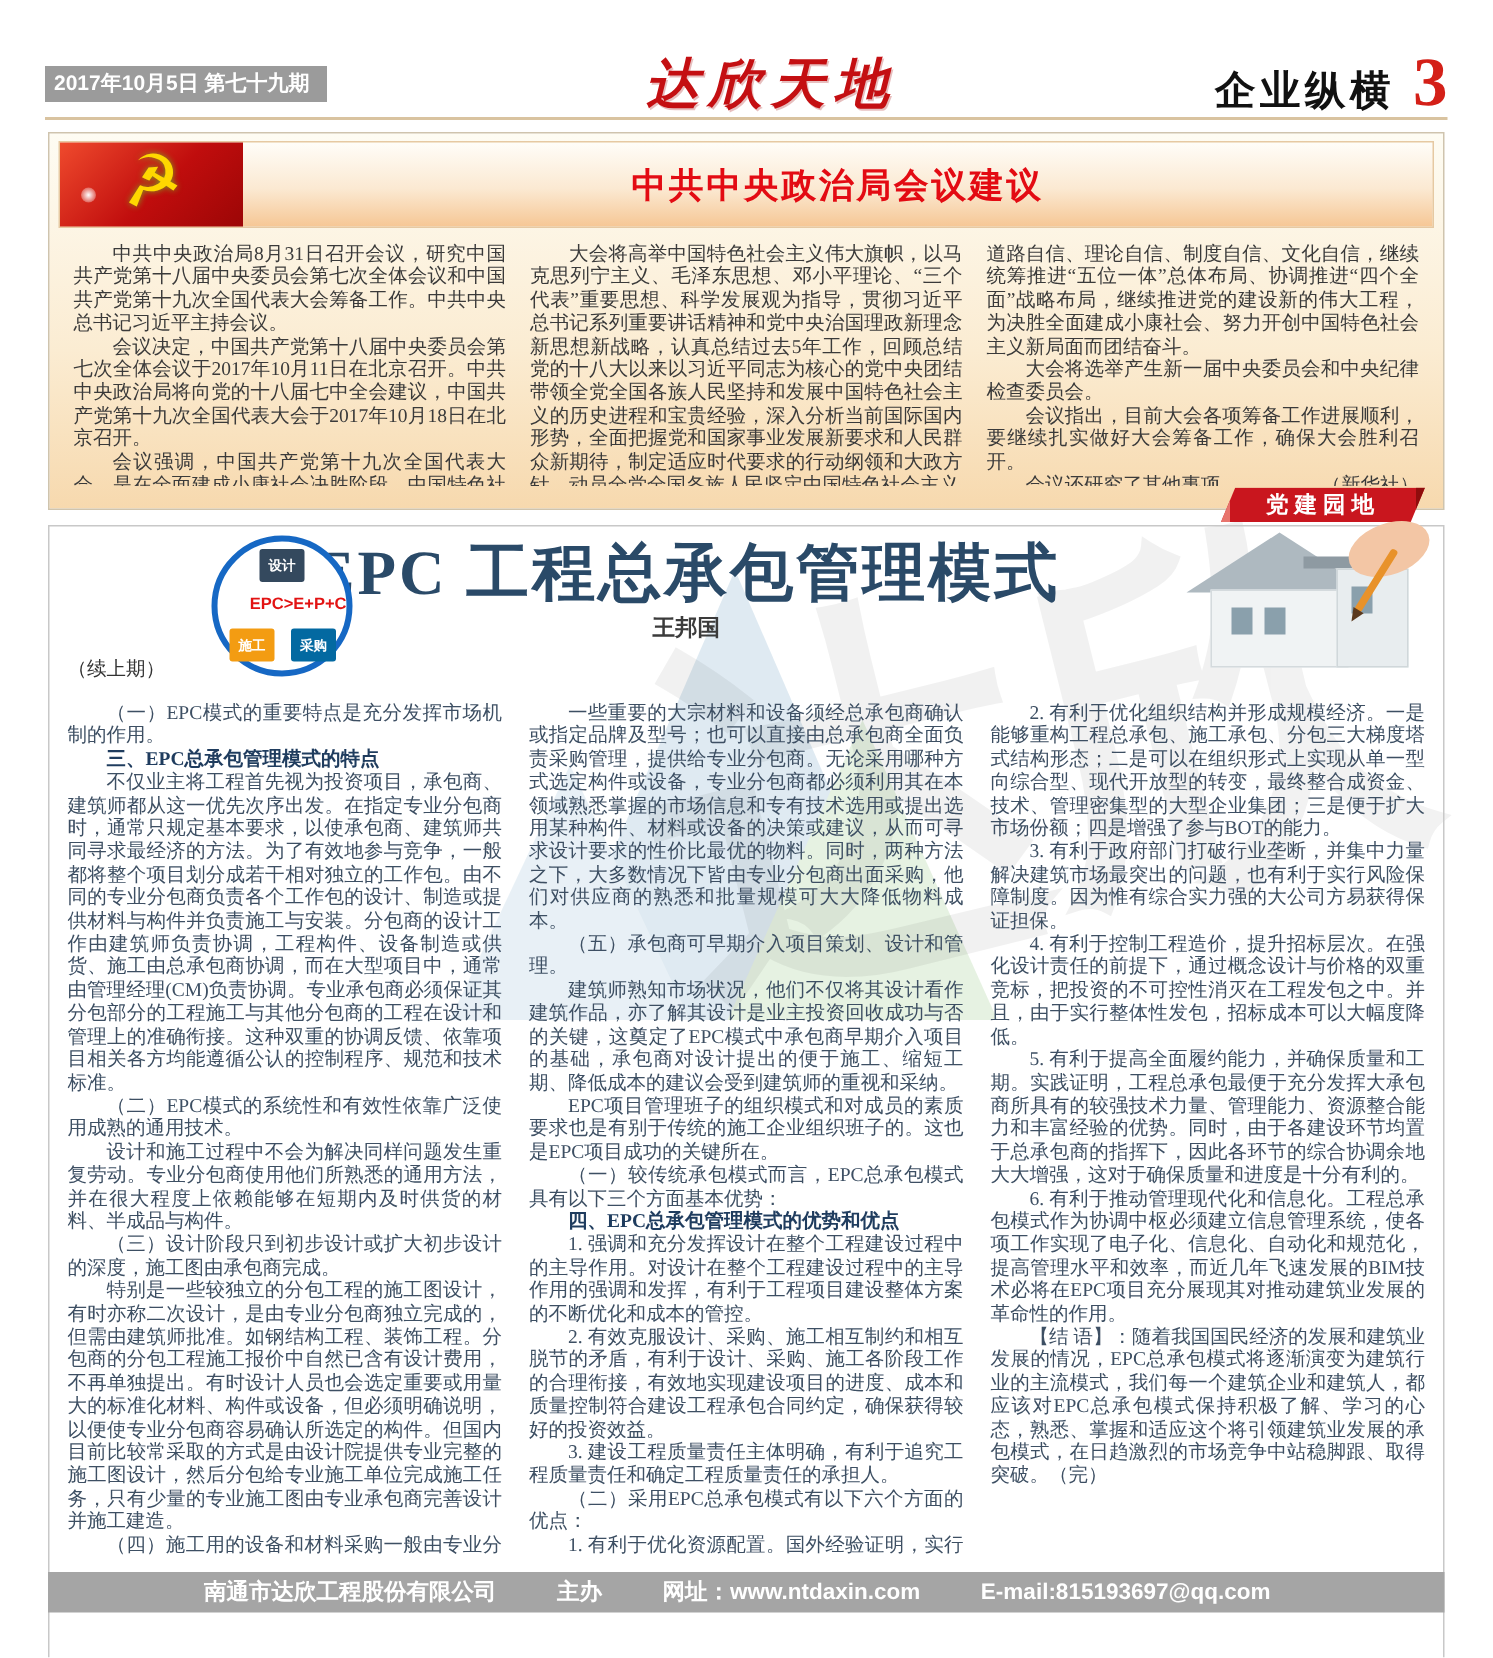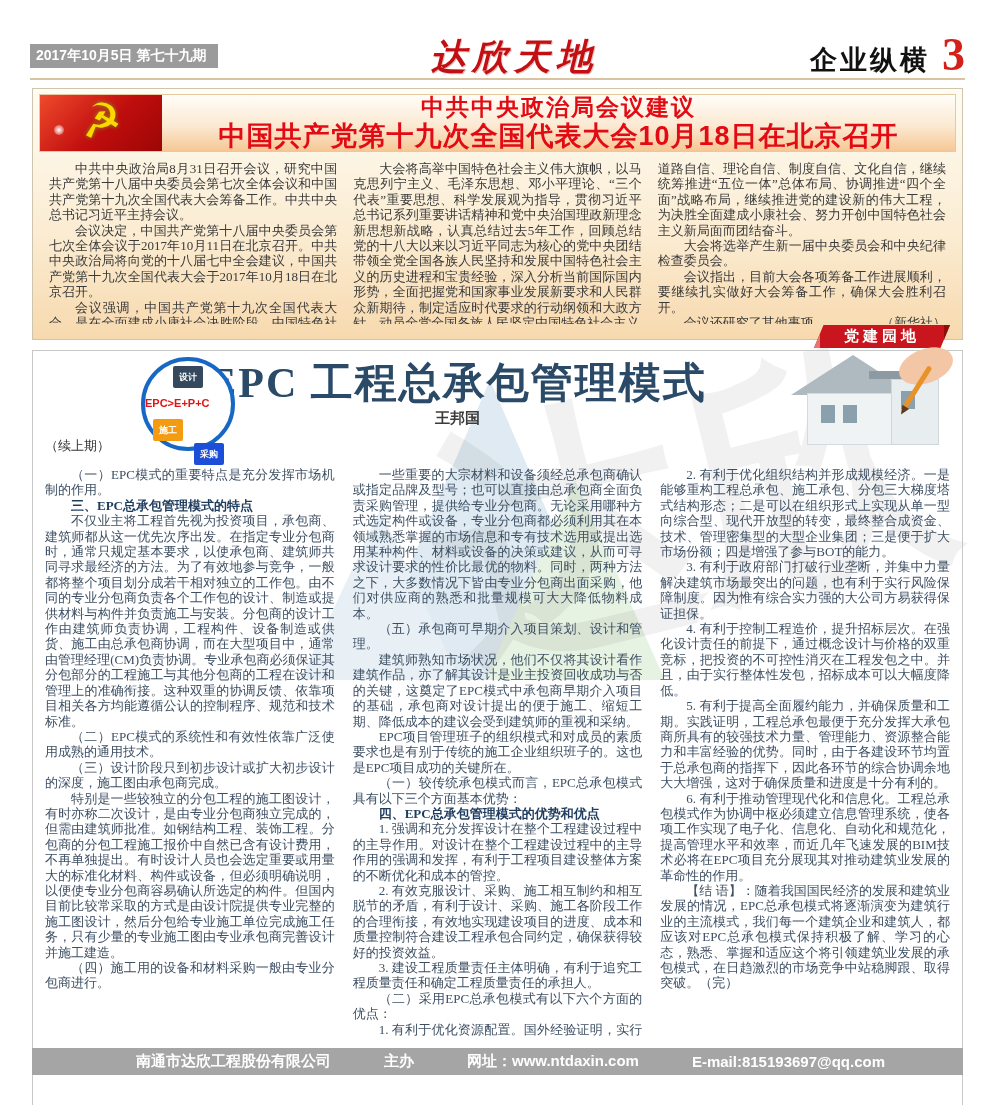--- a/index.html
+++ b/index.html
@@ -69,22 +69,22 @@
   .article2{position:relative;z-index:1;margin:10px 32px 0;height:832px;
             border:1px solid #c8c8c8;background:transparent;padding:6px 12px 0;}
   .epc-header{position:relative;height:96px;}
   .epc-logo{position:absolute;left:96px;top:0;width:94px;height:94px;border-radius:50%;
             border:4px solid var(--logo-blue);background:#fff;z-index:2;}
   .tile{position:absolute;width:30px;height:22px;border-radius:2px;display:flex;align-items:center;
         justify-content:center;color:#fff;font-size:9px;font-weight:bold;
         font-family:"Liberation Sans",sans-serif;}
   .tile.design{left:28px;top:5px;background:#34495e;}
   .tile.build{left:8px;top:58px;background:#f39c12;}
-  .tile.procure{left:49px;top:58px;background:#1d4ed8;margin-top:24px;}
-  .epc-formula{position:absolute;left:0;top:36px;width:100%;text-align:left;
+  .tile.procure{left:49px;top:58px;background:#0369a1;}
+  .epc-formula{position:absolute;left:0;top:36px;width:100%;text-align:right;
                color:#e21313;font-weight:bold;font-size:11px;font-family:"Liberation Sans",sans-serif;}
   .epc-titlewrap{position:absolute;left:120px;right:200px;top:2px;text-align:center;}
   .epc-title{font-size:42px;font-weight:bold;color:var(--title-navy);letter-spacing:2px;line-height:1.15;
              font-family:"Liberation Serif",serif;}
   .epc-author{font-size:15px;font-weight:bold;color:#3b3b3b;margin-top:2px;}
   .continued{position:absolute;left:0;bottom:-2px;font-size:13px;color:#333;}
   .house{position:absolute;right:2px;top:0;width:175px;height:92px;}
   .h-main{position:absolute;left:34px;top:36px;width:92px;height:52px;background:#f0f3f4;
           border:1px solid #d4dadd;}
   .h-roof{position:absolute;left:18px;top:-2px;width:0;height:0;border-left:62px solid transparent;
@@ -100,21 +100,21 @@
           transform:rotate(32deg);border-radius:2px;}
   .pencil::after{content:"";position:absolute;left:-1px;bottom:-8px;border-left:4px solid transparent;
           border-right:4px solid transparent;border-top:9px solid #5b3a1e;}
   .epc-cols{display:flex;gap:18px;margin-top:14px;height:570px;overflow:hidden;}
   .epc-cols .para{color:#3d4f63;}
   .epc-cols .para.h{color:#1f3c5e;}
 
   
   .footer{position:absolute;z-index:2;left:32px;right:32px;bottom:30px;height:27px;
           background:var(--footer-gray);color:#fff;display:flex;align-items:center;
-          justify-content:space-between;padding:0 78px 0 104px;
+          justify-content:space-between;padding:0 116px 0 104px;
           font-family:"Liberation Sans",sans-serif;font-weight:bold;font-size:15px;}
 </style>
 </head>
 <body>
 
 <div class="page">
 
   <div class="watermark">
     <div class="wm-tri t1"></div>
     <div class="wm-tri t3"></div>
@@ -132,21 +132,20 @@
   </header>
 
   <section class="article1">
     <div class="banner">
       <div class="emblem">
         <span class="emblem-spark"></span>
         <span class="emblem-glyph">☭</span>
       </div>
       <div class="headlines">
         <div class="hl1">中共中央政治局会议建议</div>
-        <div class="hl2">中国共产党第十九次全国代表大会10月18日在北京召开</div>
       </div>
     </div>
     <div class="a1cols">
       <div class="col">
           <p class="para p">中共中央政治局8月31日召开会议，研究中国共产党第十八届中央委员会第七次全体会议和中国共产党第十九次全国代表大会筹备工作。中共中央总书记习近平主持会议。</p>
           <p class="para p">会议决定，中国共产党第十八届中央委员会第七次全体会议于2017年10月11日在北京召开。中共中央政治局将向党的十八届七中全会建议，中国共产党第十九次全国代表大会于2017年10月18日在北京召开。</p>
           <p class="para p">会议强调，中国共产党第十九次全国代表大会，是在全面建成小康社会决胜阶段、中国特色社会主义发展关键时期召开的一次十分重要的大会。</p>
         </div>
       <div class="col">
           <p class="para p">大会将高举中国特色社会主义伟大旗帜，以马克思列宁主义、毛泽东思想、邓小平理论、“三个代表”重要思想、科学发展观为指导，贯彻习近平总书记系列重要讲话精神和党中央治国理政新理念新思想新战略，认真总结过去5年工作，回顾总结党的十八大以来以习近平同志为核心的党中央团结带领全党全国各族人民坚持和发展中国特色社会主义的历史进程和宝贵经验，深入分析当前国际国内形势，全面把握党和国家事业发展新要求和人民群众新期待，制定适应时代要求的行动纲领和大政方针，动员全党全国各族人民坚定中国特色社会主义</p>
@@ -187,20 +186,21 @@
         <div class="pencil"></div>
       </div>
       <div class="continued">（续上期）</div>
     </div>
     <div class="epc-cols">
       <div class="col">
           <p class="para p">（一）EPC模式的重要特点是充分发挥市场机制的作用。</p>
           <p class="para h">三、EPC总承包管理模式的特点</p>
           <p class="para p">不仅业主将工程首先视为投资项目，承包商、建筑师都从这一优先次序出发。在指定专业分包商时，通常只规定基本要求，以使承包商、建筑师共同寻求最经济的方法。为了有效地参与竞争，一般都将整个项目划分成若干相对独立的工作包。由不同的专业分包商负责各个工作包的设计、制造或提供材料与构件并负责施工与安装。分包商的设计工作由建筑师负责协调，工程构件、设备制造或供货、施工由总承包商协调，而在大型项目中，通常由管理经理(CM)负责协调。专业承包商必须保证其分包部分的工程施工与其他分包商的工程在设计和管理上的准确衔接。这种双重的协调反馈、依靠项目相关各方均能遵循公认的控制程序、规范和技术标准。</p>
           <p class="para p">（二）EPC模式的系统性和有效性依靠广泛使用成熟的通用技术。</p>
+          <p class="para p">设计和施工过程中不会为解决同样问题发生重复劳动。专业分包商使用他们所熟悉的通用方法，并在很大程度上依赖能够在短期内及时供货的材料、半成品与构件。</p>
           <p class="para p">（三）设计阶段只到初步设计或扩大初步设计的深度，施工图由承包商完成。</p>
           <p class="para p">特别是一些较独立的分包工程的施工图设计，有时亦称二次设计，是由专业分包商独立完成的，但需由建筑师批准。如钢结构工程、装饰工程。分包商的分包工程施工报价中自然已含有设计费用，不再单独提出。有时设计人员也会选定重要或用量大的标准化材料、构件或设备，但必须明确说明，以便使专业分包商容易确认所选定的构件。但国内目前比较常采取的方式是由设计院提供专业完整的施工图设计，然后分包给专业施工单位完成施工任务，只有少量的专业施工图由专业承包商完善设计并施工建造。</p>
           <p class="para p">（四）施工用的设备和材料采购一般由专业分包商进行。</p>
         </div>
       <div class="col">
           <p class="para p">一些重要的大宗材料和设备须经总承包商确认或指定品牌及型号；也可以直接由总承包商全面负责采购管理，提供给专业分包商。无论采用哪种方式选定构件或设备，专业分包商都必须利用其在本领域熟悉掌握的市场信息和专有技术选用或提出选用某种构件、材料或设备的决策或建议，从而可寻求设计要求的性价比最优的物料。同时，两种方法之下，大多数情况下皆由专业分包商出面采购，他们对供应商的熟悉和批量规模可大大降低物料成本。</p>
           <p class="para p">（五）承包商可早期介入项目策划、设计和管理。</p>
           <p class="para p">建筑师熟知市场状况，他们不仅将其设计看作建筑作品，亦了解其设计是业主投资回收成功与否的关键，这奠定了EPC模式中承包商早期介入项目的基础，承包商对设计提出的便于施工、缩短工期、降低成本的建议会受到建筑师的重视和采纳。</p>
           <p class="para p">EPC项目管理班子的组织模式和对成员的素质要求也是有别于传统的施工企业组织班子的。这也是EPC项目成功的关键所在。</p>
           <p class="para p">（一）较传统承包模式而言，EPC总承包模式具有以下三个方面基本优势：</p>

